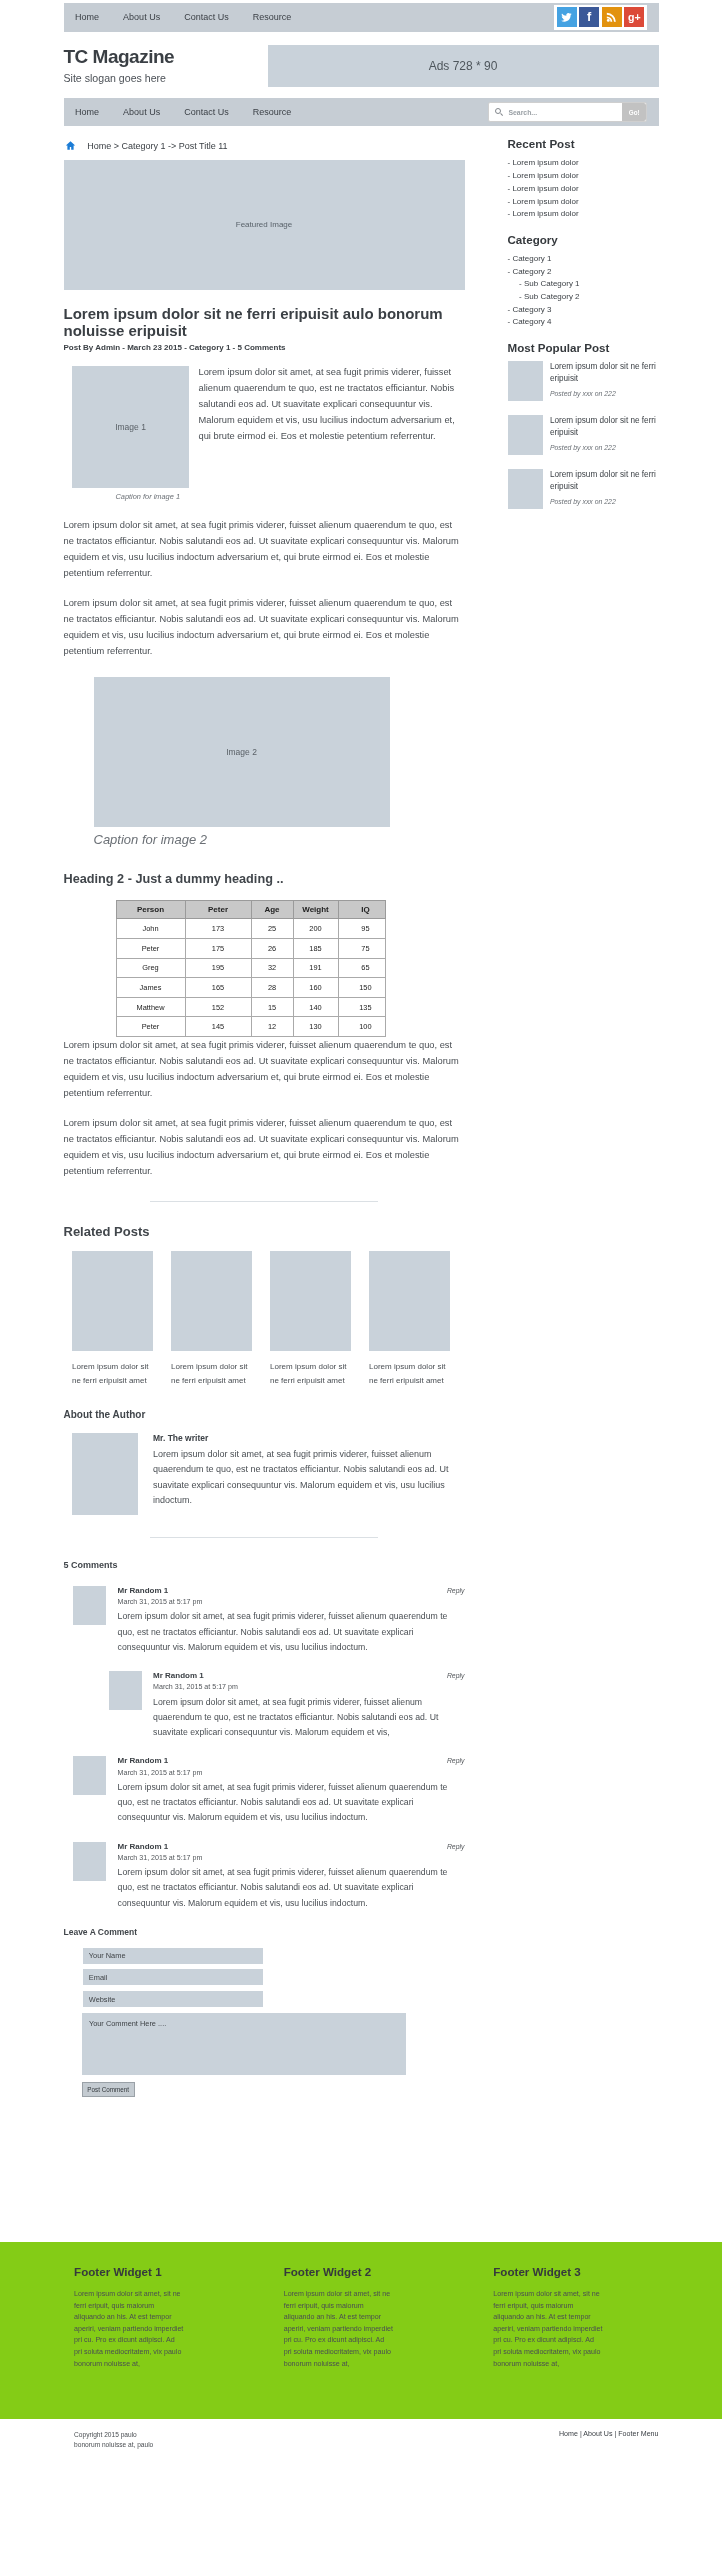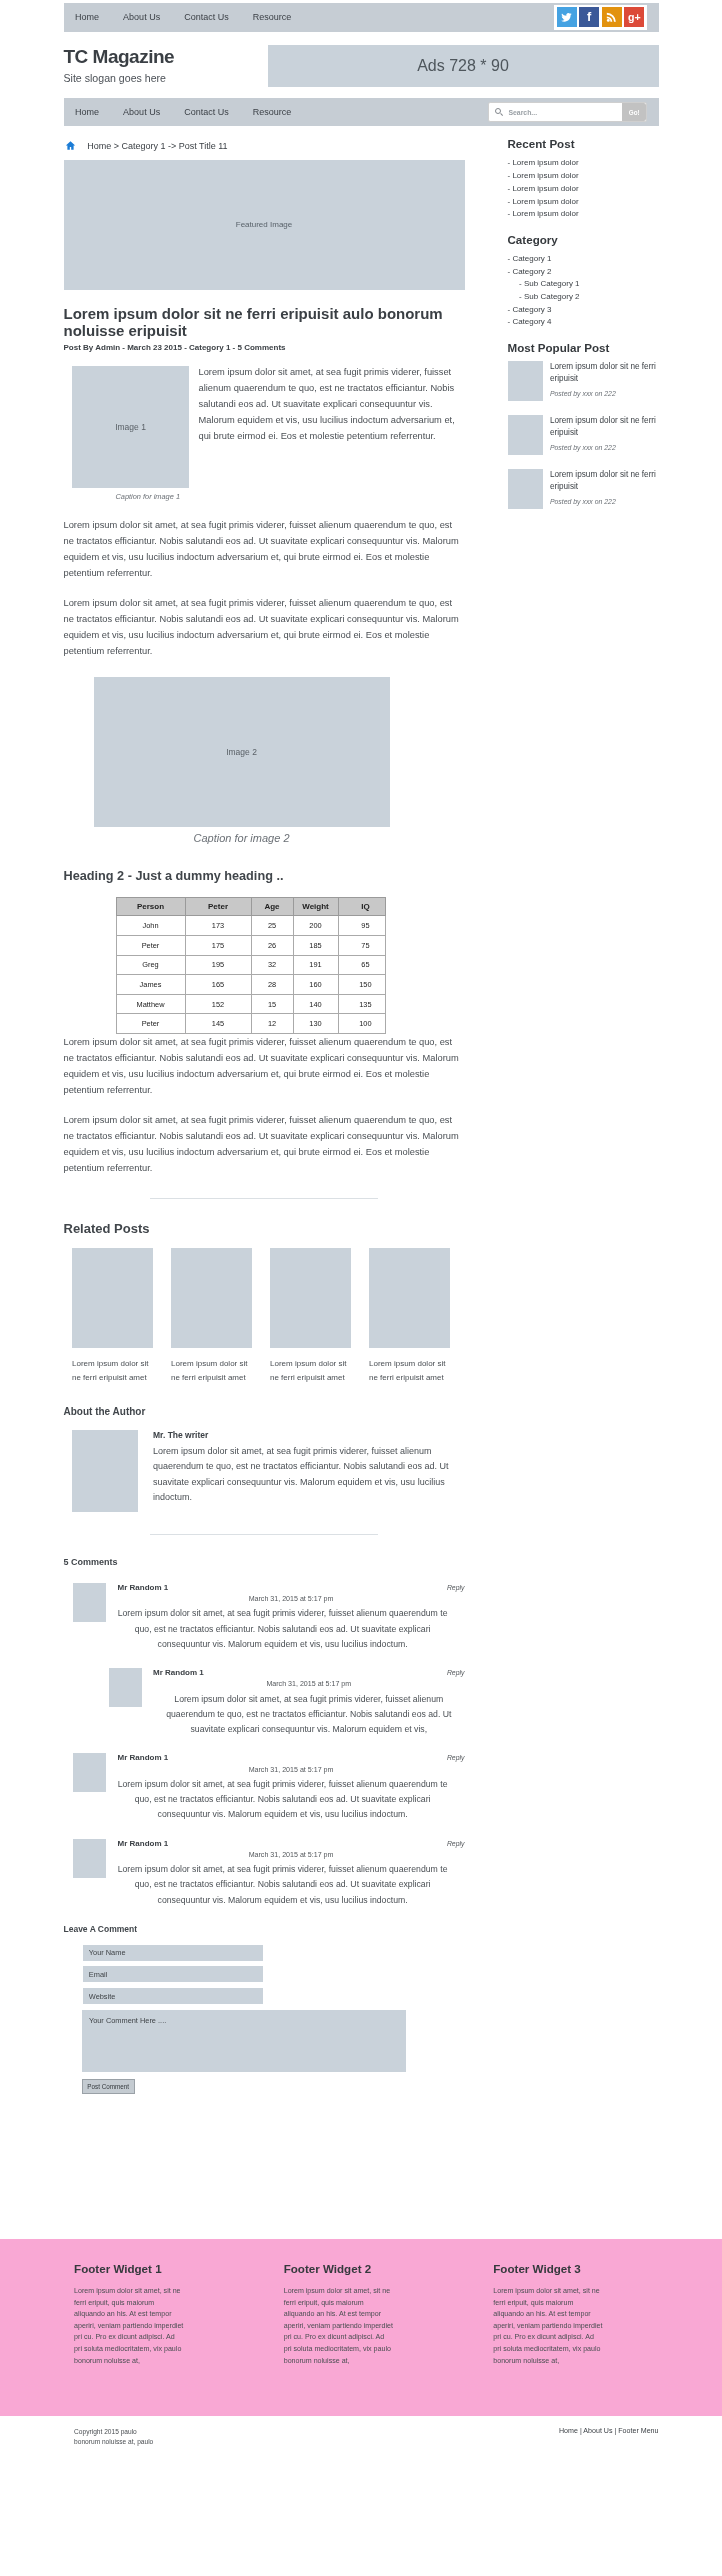--- a/index.html
+++ b/index.html
@@ -14,21 +14,21 @@
   .social-box { margin-left:auto; background:#fff; padding:2.6px; display:flex; gap:2.6px; }
   .social-sq { width:20px; height:20px; display:flex; align-items:center; justify-content:center; color:#fff; cursor:pointer; }
   .social-sq svg { width:12.7px; height:12.7px; fill:#fff; }
   .social-sq .glyph { font-weight:bold; font-size:12.7px; line-height:1; }
 
   
   .header { display:flex; align-items:flex-start; padding:13.7px 0 10.6px 0; }
   .logo-block { width:197px; }
   .logo { font-size:19px; font-weight:bold; color:#3a3f44; letter-spacing:-0.5px; margin:1.1px 0 3.2px 0; }
   .slogan { font-size:10.6px; color:#4b5056; }
-  .ad-box { margin-left:auto; width:391px; height:42px; background:#c9d2da; display:flex; align-items:center; justify-content:center; font-size:16px; color:#4e565c; }
+  .ad-box { margin-left:auto; width:391px; height:42px; background:#c9d2da; display:flex; align-items:center; justify-content:center; font-size:12px; color:#4e565c; }
 
   
   .search-wrap { margin-left:auto; background:#fff; border:0.5px solid #cfcfcf; border-radius:2.1px; height:20px; width:159px; display:flex; align-items:center; overflow:hidden; }
   .mag { position:relative; width:8px; height:8px; margin:0 3.7px 0 5.8px; flex:none; }
   .mag::before { content:""; position:absolute; width:4.2px; height:4.2px; border:1.1px solid #83888d; border-radius:50%; left:0; top:0; }
   .mag::after { content:""; position:absolute; width:3.2px; height:1.3px; background:#83888d; transform:rotate(45deg); left:4.8px; top:5.8px; }
   .search-input { border:none; outline:none; flex:1; font-size:6.9px; font-weight:bold; color:#555; font-family:"Liberation Sans",sans-serif; }
   .search-input::placeholder { color:#9aa0a5; }
   .go-btn { flex:none; background:#c2c2c2; color:#fff; font-size:6.3px; font-weight:bold; height:100%; padding:0 6.3px; display:flex; align-items:center; border-radius:0 2.1px 2.1px 0; cursor:pointer; }
 
@@ -43,21 +43,21 @@
 
   
   .featured { height:130px; background:#c9d2da; display:flex; align-items:center; justify-content:center; font-size:8px; color:#59626a; }
   .post-title { font-size:15px; font-weight:bold; color:#3a3f44; line-height:1.15; margin:15px 0 4.2px 0; }
   .post-meta { font-size:8px; font-weight:bold; color:#3c4146; margin-bottom:11.6px; }
   .lead-wrap { overflow:hidden; }
   .img1 { float:left; width:117px; height:122px; background:#c9d2da; margin:2.1px 9.5px 3.2px 8.5px; display:flex; align-items:center; justify-content:center; font-size:8.5px; color:#5a6167; }
   p.body-text { font-size:9.3px; color:#4a4f54; line-height:16px; margin:0 0 13.7px 0; }
   .caption { clear:both; font-style:italic; font-size:7.4px; color:#6b7076; margin:1.1px 0 16px 52px; }
   .img2 { width:296px; height:150px; background:#c9d2da; margin:18px 0 0 30px; display:flex; align-items:center; justify-content:center; font-size:8.5px; color:#5a6167; }
-  .caption2 { font-style:italic; font-size:11px; color:#6b7076; text-align:center; width:296px; margin:5.3px 0 0 30px; }
+  .caption2 { font-style:italic; font-size:13px; color:#6b7076; text-align:left; width:296px; margin:5.3px 0 0 30px; }
   .h2-heading { font-size:12.7px; font-weight:bold; color:#41464b; margin:25px 0 13.7px 0; }
 
   
   table.data { border-collapse:collapse; margin-left:52px; border:1.1px solid #8a8a8a; font-family:"Liberation Sans",sans-serif; }
   table.data th { background:#c8c8c8; font-size:8px; font-weight:bold; color:#222; border:0.5px solid #9a9a9a; padding:4.2px 3.2px; }
   table.data td { background:#fff; font-size:7.4px; color:#222; border:0.5px solid #aaa; text-align:center; padding:4.8px 3.2px; }
   table.data th.c-person, table.data td.c-person { width:69px; }
   table.data th.c-height, table.data td.c-height { width:66px; }
   table.data th.c-age,    table.data td.c-age    { width:42px; }
   table.data th.c-weight, table.data td.c-weight { width:45px; }
@@ -76,21 +76,21 @@
   
   .author-title { font-size:10px; font-weight:bold; color:#41464b; margin:22px 0 12.7px 0; }
   .author-row { display:flex; margin-left:8.5px; }
   .author-avatar { width:66px; height:82px; background:#c9d2da; flex:none; }
   .author-body { margin-left:15px; width:299px; }
   .author-name { font-size:8.5px; font-weight:bold; color:#3c4146; margin-bottom:4.2px; }
   .author-bio { font-size:9px; color:#4a4f54; line-height:15.3px; }
 
   
   .comments-title { font-size:9px; font-weight:bold; color:#41464b; margin:2.1px 0 16px 0; }
-  .comment { display:flex; margin:0 0 16px 9.5px;text-align:center; }
+  .comment { display:flex; margin:0 0 16px 9.5px; }
   .comment.nested { margin-left:45px; }
   .comment-avatar { width:33px; height:39px; background:#c9d2da; flex:none; }
   .comment-body { margin-left:11.6px; flex:1; }
   .comment-head { display:flex; align-items:baseline; }
   .comment-name { font-size:8px; font-weight:bold; color:#3c4146; }
   .reply-link { margin-left:auto; font-size:6.9px; font-style:italic; color:#53575b; cursor:pointer; }
   .comment-date { font-size:7.1px; color:#53575b; margin:3.2px 0 3.2px 0; }
   .comment-text { font-size:8.7px; color:#4a4f54; line-height:15.3px; max-width:330px; }
 
   
@@ -107,21 +107,21 @@
   .side-list { list-style:none; margin:0; padding:0; }
   .side-list li { font-size:8px; color:#3c4146; line-height:12.7px; cursor:pointer; }
   .side-list li.indent { padding-left:11.6px; }
   .pop-item { display:flex; margin-bottom:13.7px; cursor:pointer; }
   .pop-thumb { width:35px; height:40px; background:#c9d2da; flex:none; }
   .pop-body { margin-left:7.4px; }
   .pop-title { font-size:8.2px; color:#3c4146; line-height:12px; }
   .pop-meta { font-size:6.9px; font-style:italic; color:#6b7076; margin-top:5.3px; }
 
   
-  .footer { background:#f9a8d4; margin-top:145px; padding:23px 0 49px 0; }
+  .footer { background:#84cc16; margin-top:145px; padding:23px 0 49px 0; }
   .footer-row { display:flex; }
   .footer-widget { width:110px; margin-left:10.6px; margin-right:89px; }
   .footer-widget:last-child { margin-right:0; }
   .fw-title { font-size:11.6px; font-weight:bold; color:#35393d; margin-bottom:11.6px; }
   .fw-text { font-size:7.1px; color:#4a4e52; line-height:11.6px; }
   .bottom-bar { padding:10.6px 0 18px 0; }
   .bottom-row { display:flex; align-items:flex-start; }
   .copyright { width:90px; margin-left:10.6px; font-size:6.6px; color:#4a4e52; line-height:10px; }
   .footer-menu { margin-left:auto; font-size:7.1px; color:#3c4146; cursor:pointer; }
 </style>

